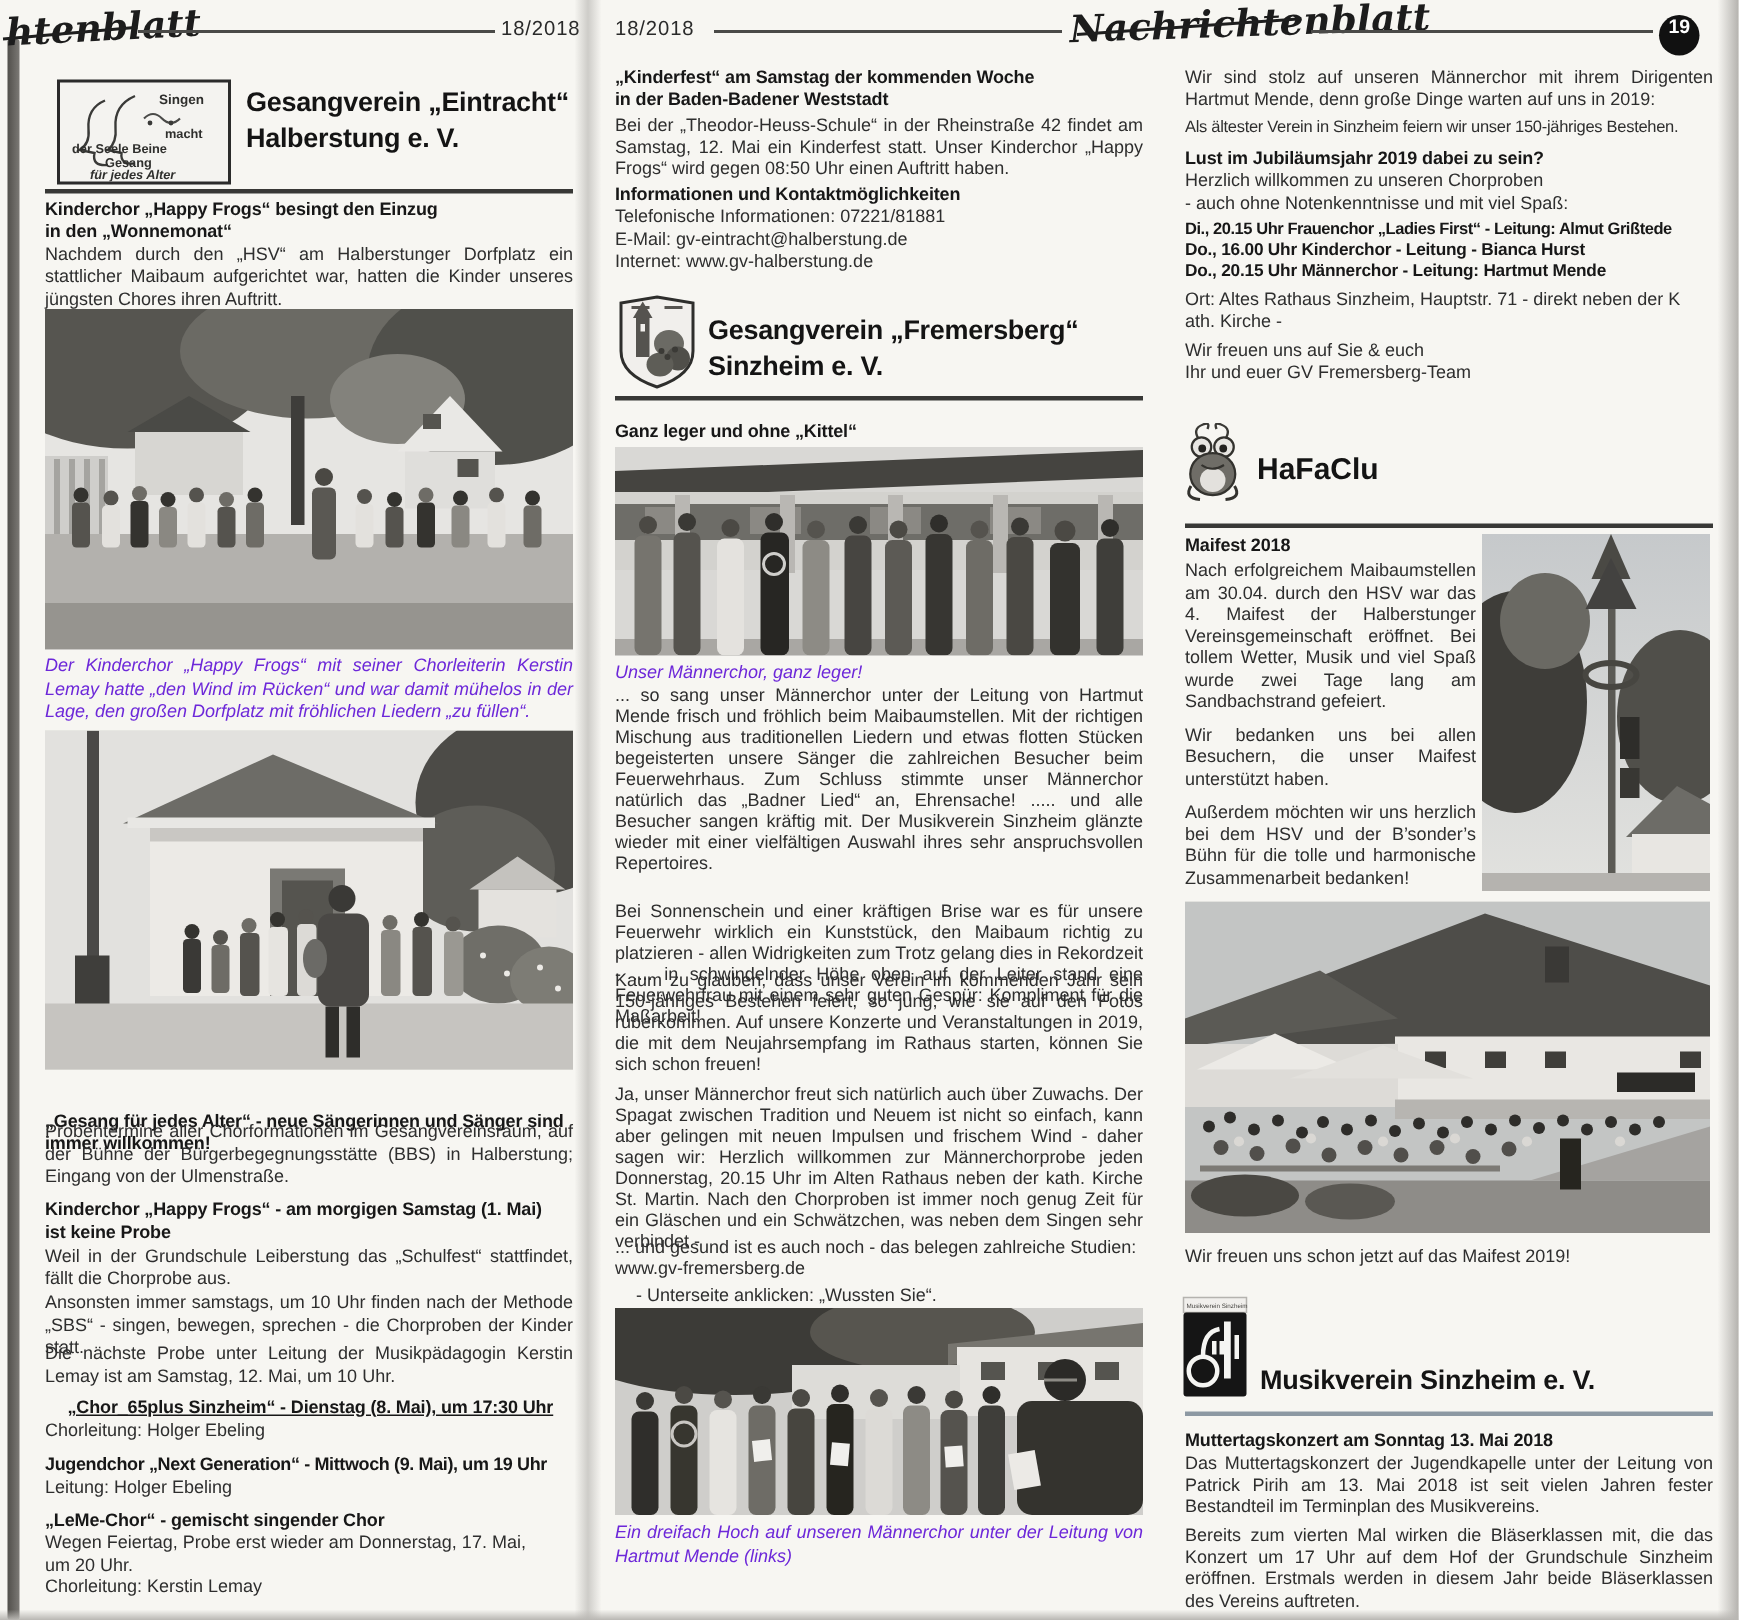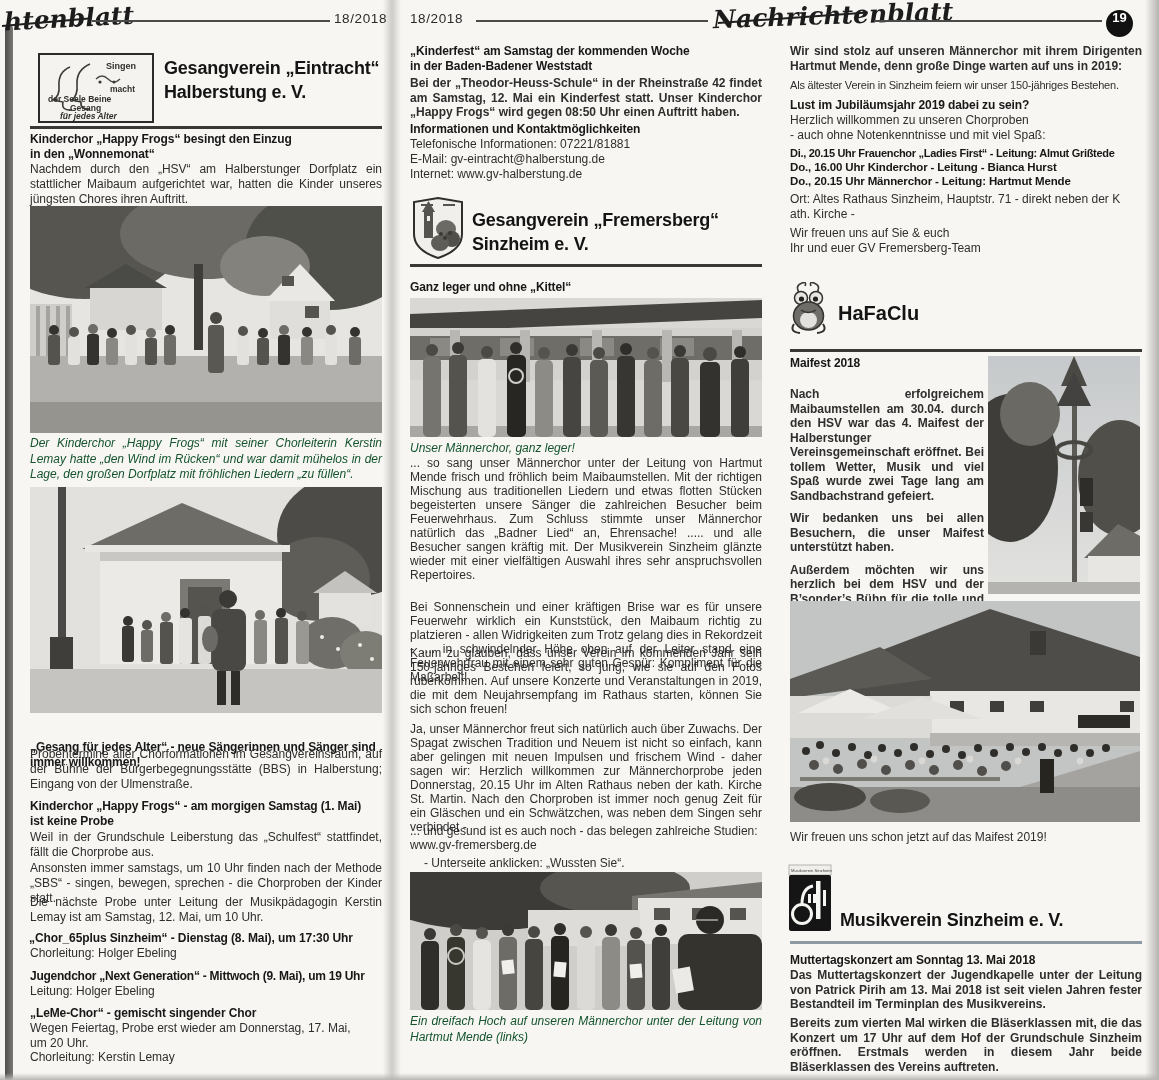--- a/index.html
+++ b/index.html
@@ -21,24 +21,24 @@
     background:linear-gradient(to bottom,rgba(0,0,0,0),#b9b7b3);}
 
   .script{font-family:"DejaVu Serif",serif;font-style:italic;font-weight:bold;color:#1c1c1c;}
   .flourish{height:2px;background:#1e1e1e;transform:rotate(-5deg);transform-origin:left center;}
   .hrule{height:2px;background:#4a4a48;}
   .secrule{height:2.5px;background:#35343; background:#383836;}
   .issue{font-size:13.5px;letter-spacing:.6px;color:#2a2a2a;}
 
   .p{font-size:12px;line-height:15px;text-align:justify;color:#2e2e2e;}
   .dense{line-height:14px;}
-  .dmid{line-height:14.5px;font-weight:bold;}
+  .dmid{line-height:14.5px;}
   .h{font-size:12px;line-height:15px;font-weight:bold;color:#171717;letter-spacing:-.1px;}
   .pre{white-space:pre-line;}
-  .cap{font-style:italic;font-size:12px;line-height:15.5px;text-align:justify;color:#14532d;}
+  .cap{font-style:italic;font-size:12px;line-height:15.5px;text-align:justify;color:#6d28d9;}
   .title{font-size:18px;line-height:24px;font-weight:bold;color:#141414;letter-spacing:-.2px;}
   .tightline{white-space:nowrap;font-size:11px;letter-spacing:-.2px;}
   .boldline{font-weight:bold;white-space:nowrap;font-size:11.5px;letter-spacing:-.15px;color:#171717;}
   .boldline.xl{font-size:11px;letter-spacing:-.3px;}
 
   .photo{background:#d8d7d4;overflow:hidden;box-shadow:0 0 0 1px #c3c1bd inset;}
   .photo svg{display:block;width:100%;height:100%;}
 
   #page-circle{width:27px;height:27px;border-radius:50%;background:#111;color:#fff;
     font-size:13px;font-weight:bold;display:flex;align-items:flex-start;justify-content:center;}
@@ -186,21 +186,21 @@
   <div class="abs h pre" style="left:30px;top:740px;width:352px;">„Gesang für jedes Alter“ - neue Sängerinnen und Sänger sind
 immer willkommen!</div>
   <div class="abs p" style="left:30px;top:747px;width:352px;">Probentermine aller Chorformationen im Gesangvereinsraum, auf der Bühne der Bürgerbegegnungsstätte (BBS) in Halberstung; Eingang von der Ulmenstraße.</div>
 
   <div class="abs h pre" style="left:30px;top:799px;width:352px;">Kinderchor „Happy Frogs“ - am morgigen Samstag (1. Mai)
 ist keine Probe</div>
   <div class="abs p" style="left:30px;top:830px;width:352px;">Weil in der Grundschule Leiberstung das „Schulfest“ stattfindet, fällt die Chorprobe aus.</div>
   <div class="abs p" style="left:30px;top:861px;width:352px;">Ansonsten immer samstags, um 10 Uhr finden nach der Methode „SBS“ - singen, bewegen, sprechen - die Chorproben der Kinder statt.</div>
   <div class="abs p" style="left:30px;top:895px;width:352px;">Die nächste Probe unter Leitung der Musikpädagogin Kerstin Lemay ist am Samstag, 12. Mai, um 10 Uhr.</div>
 
-  <div class="abs h" style="left:29px;top:931px;width:352px;white-space:nowrap;">„Chor_65plus Sinzheim“ - Dienstag (8. Mai), um 17:30 Uhr</div>
+  <div class="abs h" style="left:45px;top:931px;width:352px;white-space:nowrap;text-decoration:underline;">„Chor_65plus Sinzheim“ - Dienstag (8. Mai), um 17:30 Uhr</div>
   <div class="abs p" style="left:30px;top:946px;width:352px;">Chorleitung: Holger Ebeling</div>
 
   <div class="abs h" style="left:30px;top:969px;width:352px;white-space:nowrap;letter-spacing:-.25px;">Jugendchor „Next Generation“ - Mittwoch (9. Mai), um 19 Uhr</div>
   <div class="abs p" style="left:30px;top:984px;width:352px;">Leitung: Holger Ebeling</div>
 
   <div class="abs h" style="left:30px;top:1006px;width:352px;">„LeMe-Chor“ - gemischt singender Chor</div>
   <div class="abs p pre" style="left:30px;top:1021px;width:352px;text-align:left;">Wegen Feiertag, Probe erst wieder am Donnerstag, 17. Mai,
 um 20 Uhr.</div>
   <div class="abs p" style="left:30px;top:1050px;width:352px;">Chorleitung: Kerstin Lemay</div>
 </div>
@@ -370,21 +370,21 @@
       <ellipse cx="20.5" cy="34" rx="15" ry="14" fill="#6f6d67" stroke="#33322e" stroke-width="1.5"></ellipse>
       <ellipse cx="20.5" cy="38" rx="8.5" ry="8" fill="#e3e1dd"></ellipse>
       <path d="M13 28 q7 5 15 0" fill="none" stroke="#33322e" stroke-width="1.4"></path>
       <path d="M6 42 q-5 8 6 9 M35 42 q5 8 -6 9" fill="none" stroke="#33322e" stroke-width="2"></path>
     </svg>
   </div>
   <div class="abs" style="left:438px;top:302px;font-size:20px;font-weight:bold;color:#141414;">HaFaClu</div>
   <div class="abs secrule" style="left:390px;top:349px;width:352px;"></div>
 
   <div class="abs" style="left:390px;top:356px;width:194px;">
-    <div class="h" style="margin-bottom:16px;">Maifest 2018</div>
+    <div class="h" style="margin-bottom:2px;">Maifest 2018</div>
     <div class="p dmid" style="margin-bottom:8px;">Nach erfolgreichem Maibaumstellen am 30.04. durch den HSV war das 4. Maifest der Halberstunger Vereinsgemeinschaft eröffnet. Bei tollem Wetter, Musik und viel Spaß wurde zwei Tage lang am Sandbachstrand gefeiert.</div>
     <div class="p dmid" style="margin-bottom:8px;">Wir bedanken uns bei allen Besuchern, die unser Maifest unterstützt haben.</div>
     <div class="p dmid">Außerdem möchten wir uns herzlich bei dem HSV und der B’sonder’s Bühn für die tolle und harmonische Zusammenarbeit bedanken!</div>
   </div>
 
   <div class="abs photo" style="left:588px;top:356px;width:152px;height:238px;">
     <svg viewBox="0 0 152 238" preserveAspectRatio="none">
       <defs>
         <linearGradient id="sky5" x1="0" y1="0" x2="0" y2="1">
           <stop offset="0" stop-color="#c6c9cb"></stop>

